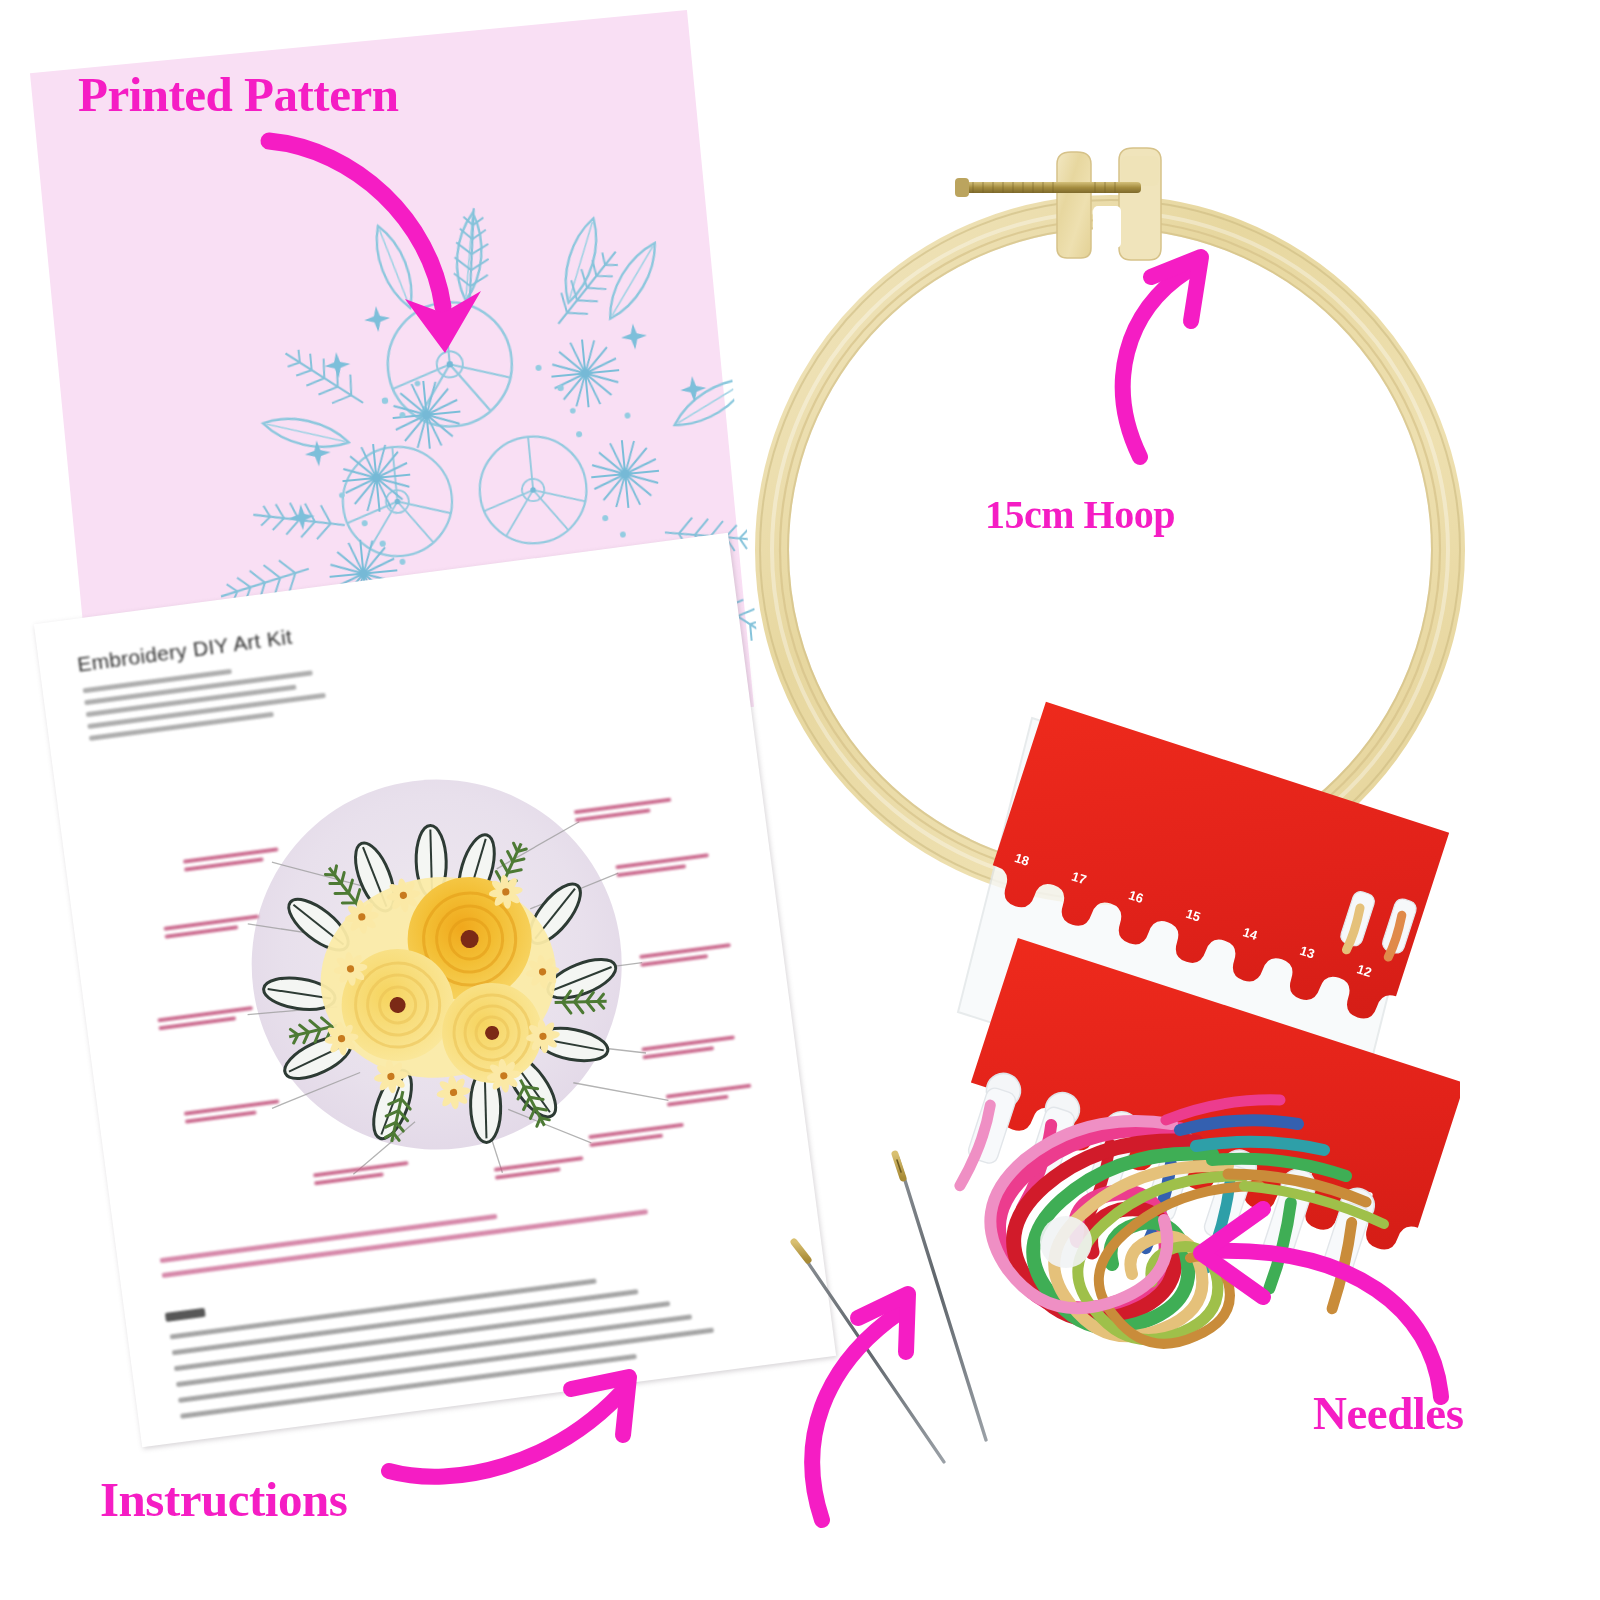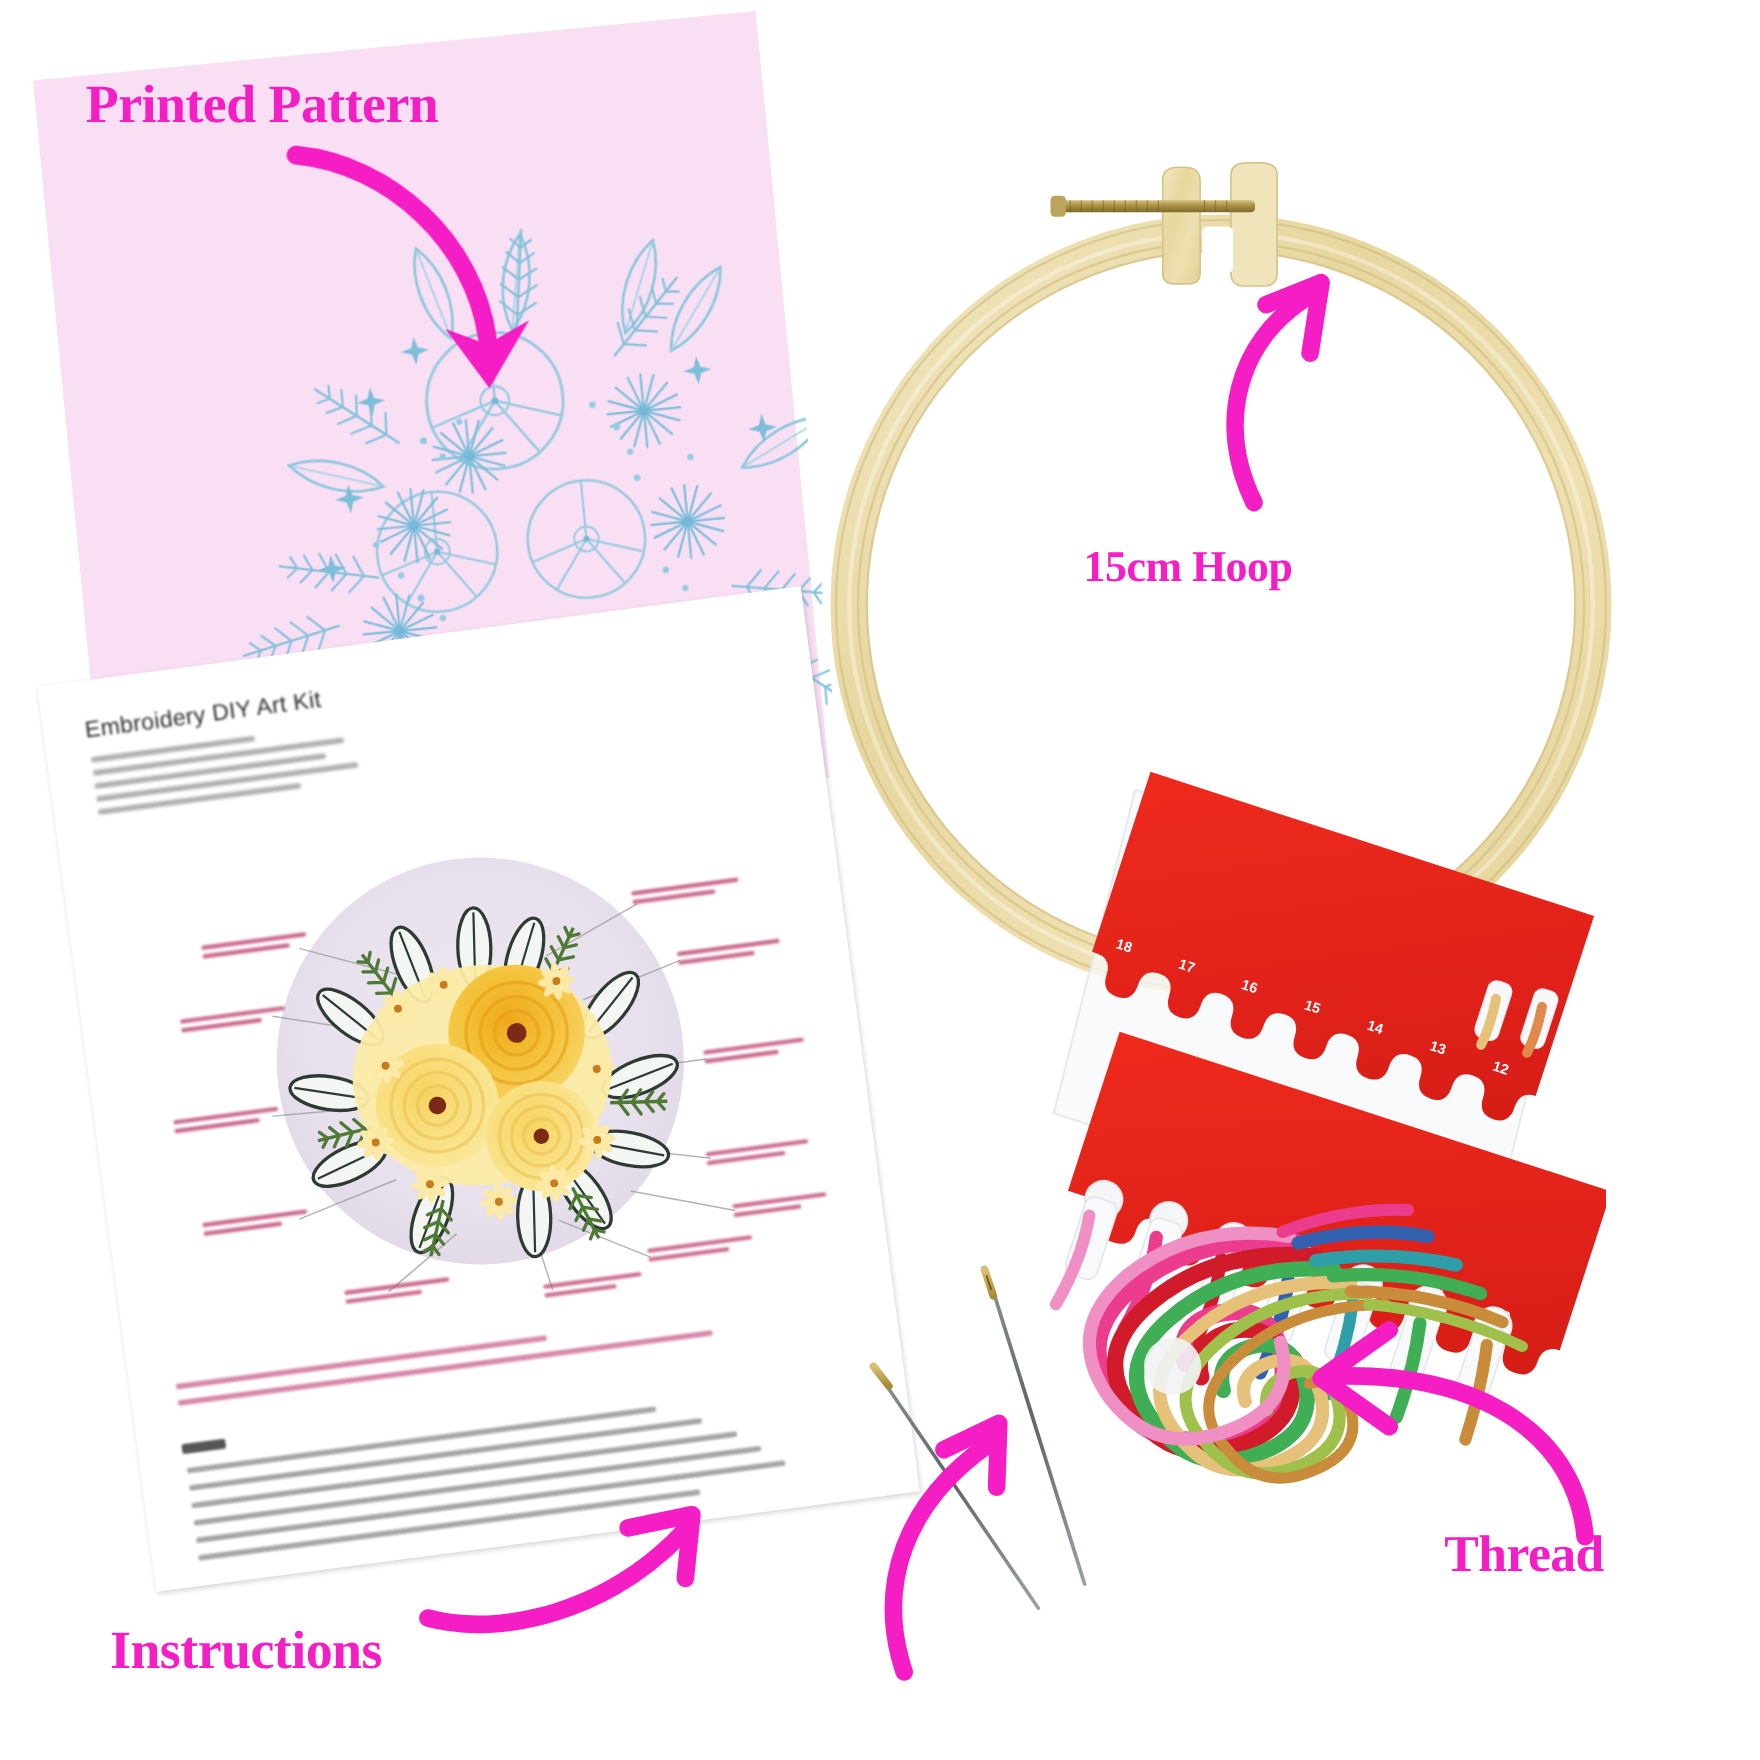--- a/index.html
+++ b/index.html
@@ -563,15 +563,15 @@
   </svg>
 
   <svg class="arrowsvg" style="left:1165px;top:1185px;width:310px;height:230px;" viewBox="0 0 310 230">
     <path d="M276,212 C268,124 188,62 48,66" fill="none" stroke="#F51DC4" stroke-width="16" stroke-linecap="round"></path>
     <path d="M98,24 L36,68 L98,112" fill="none" stroke="#F51DC4" stroke-width="16" stroke-linecap="round" stroke-linejoin="round"></path>
   </svg>
 
   <div class="anno" id="lbl-pattern">Printed Pattern</div>
   <div class="anno" id="lbl-hoop">15cm Hoop</div>
   <div class="anno" id="lbl-instructions">Instructions</div>
-  <div class="anno" id="lbl-thread">Thread</div>
+  <div class="anno" id="lbl-thread">Needles</div>
 
 </div>
 
 </body></html>

